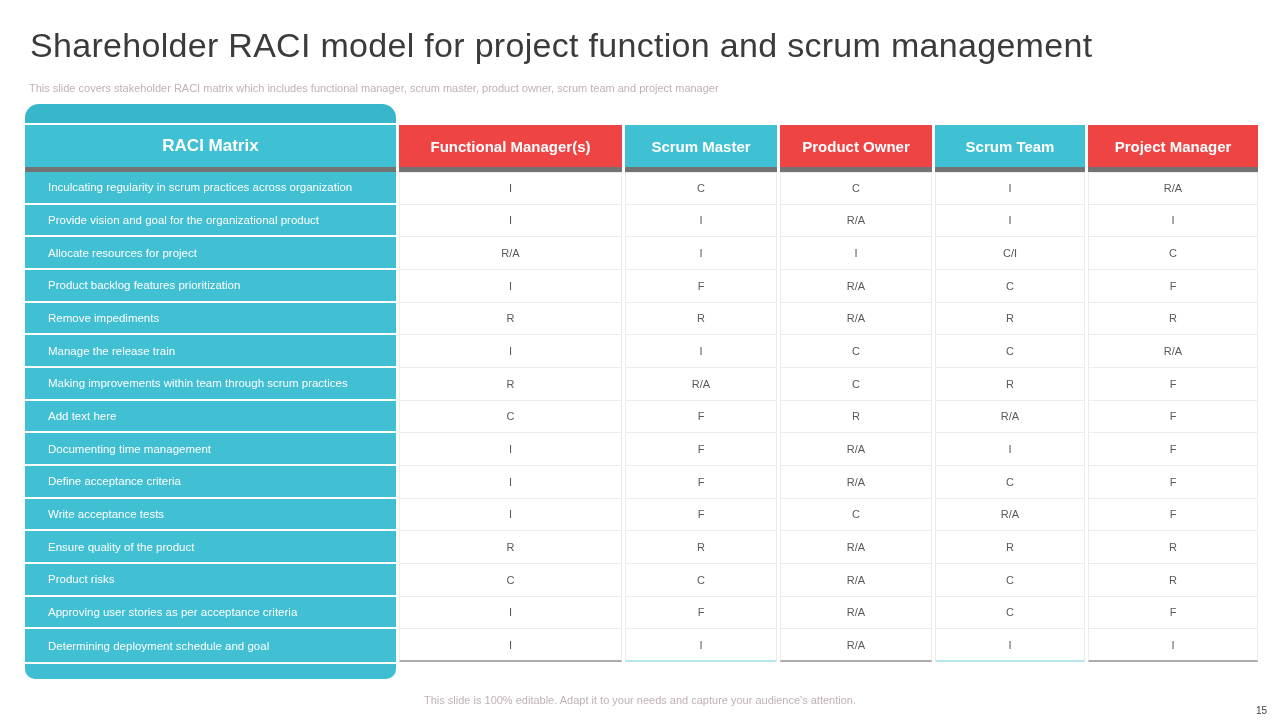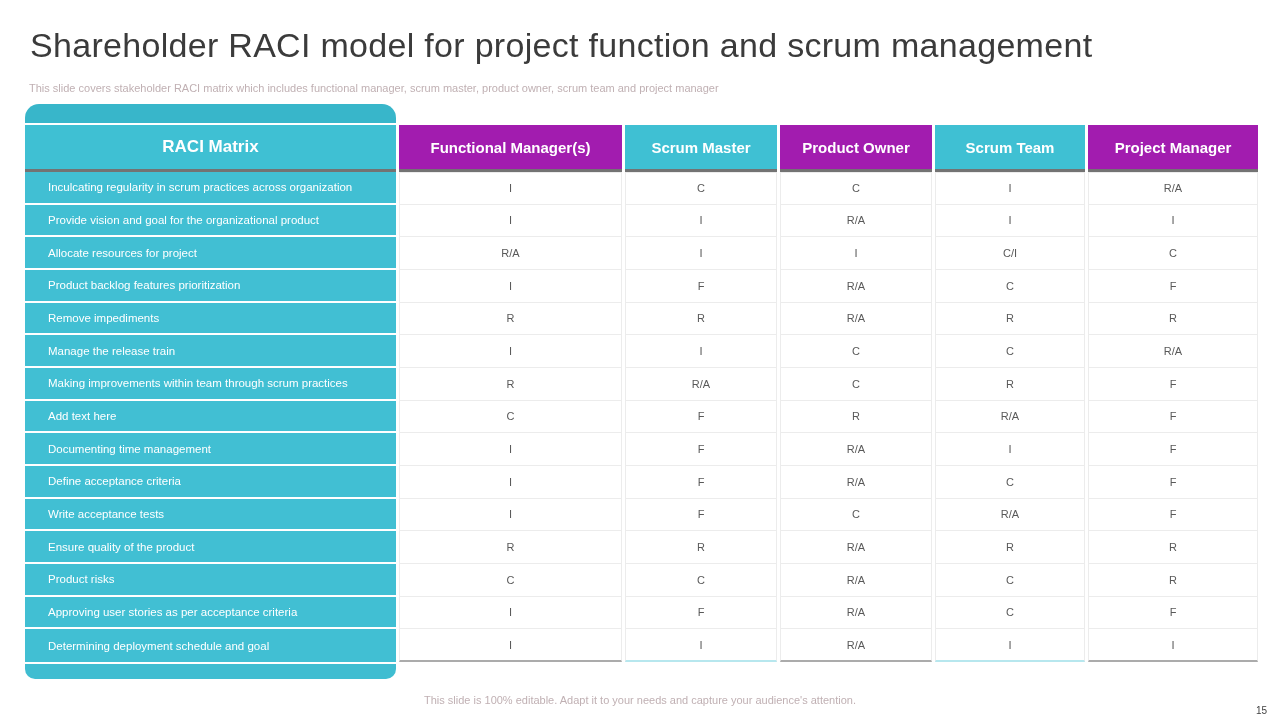--- a/index.html
+++ b/index.html
@@ -32,25 +32,25 @@
   .grid {
     display:grid;
     grid-template-columns:371px 223px 152px 152px 150px 170px;
     grid-template-rows:47px;
     grid-auto-rows:32.66px;
     column-gap:3px;
   }
   .hdr {
     display:flex; align-items:center; justify-content:center;
     color:#ffffff; font-weight:bold; font-size:15px;
-    border-bottom:3px solid #737373; box-sizing:border-box;
+    border-bottom:5px solid #737373; box-sizing:border-box;
     white-space:nowrap;
   }
   .hdr.teal { background:#3fc0d3; }
-  .hdr.purple { background:#a21caf; }
+  .hdr.purple { background:#ef4444; }
   .hdr.first { font-size:17px; }
 
   .lbl {
     background:#41bfd3; color:#ffffff; font-size:11.5px;
     display:flex; align-items:center; padding-left:23px;
     border-bottom:2px solid #ffffff; box-sizing:border-box;
     white-space:nowrap; overflow:hidden;
   }
   .lbl.last { border-bottom:none; }
 

